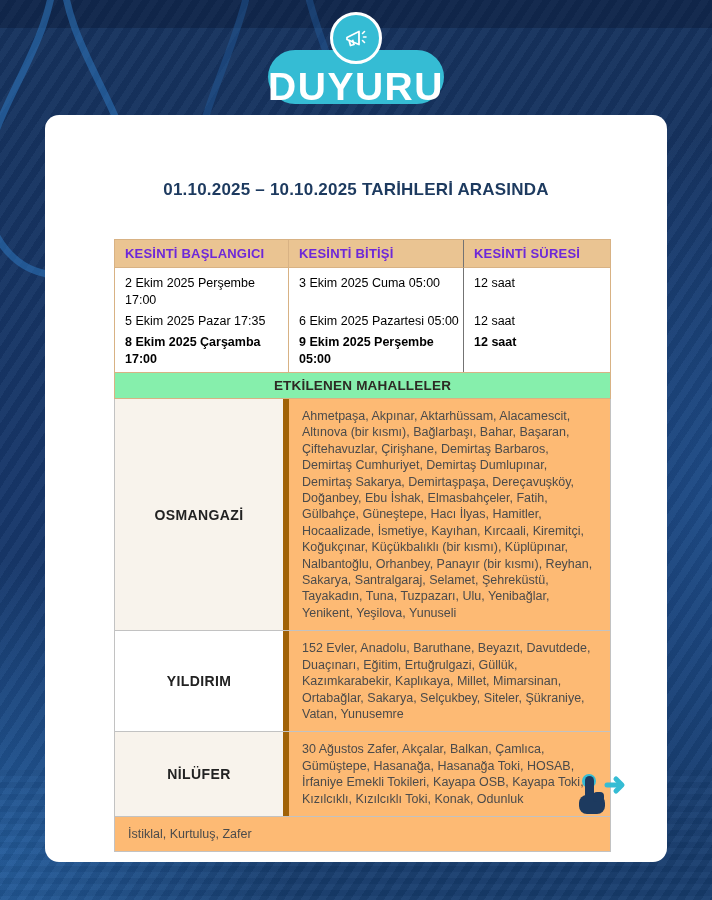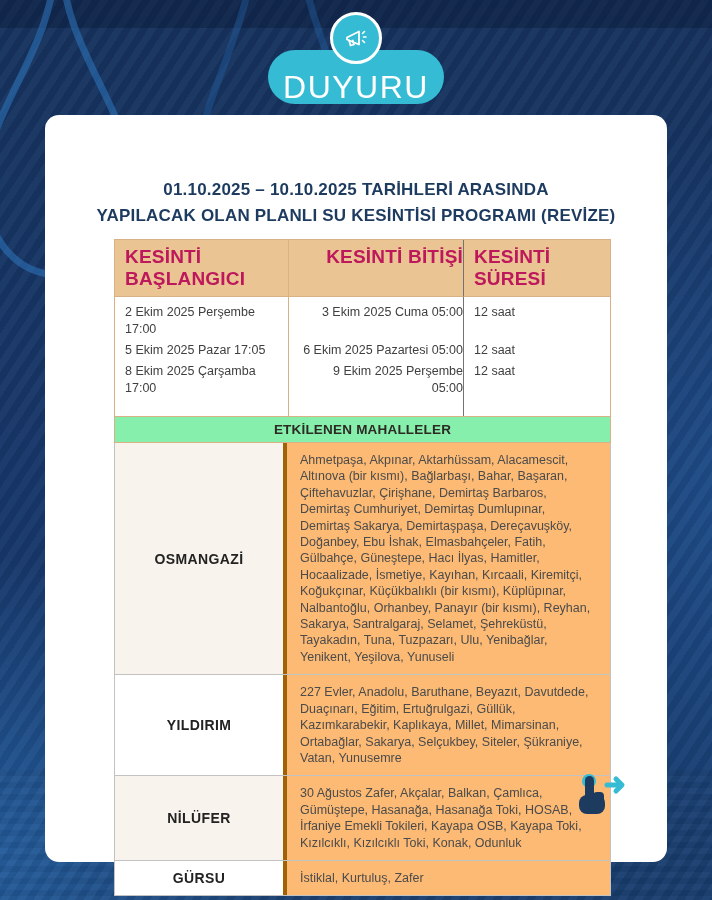--- a/index.html
+++ b/index.html
@@ -27,21 +27,21 @@
   .drops-decor{position:absolute;top:-10px;left:-20px;pointer-events:none;}
 
   
   .badge-wrap{position:absolute;top:0;left:0;right:0;display:flex;flex-direction:column;align-items:center;}
   .badge-pill{
     margin-top:50px;width:176px;height:54px;border-radius:27px;
     display:flex;align-items:center;justify-content:center;
     position:relative;z-index:2;
   }
   .badge-pill span{
-    color:#fff;font-size:32px;font-weight:400;letter-spacing:1.5px;margin-top:20px;
+    color:#fff;font-size:39px;font-weight:700;letter-spacing:1.5px;margin-top:20px;
   }
   .badge-circle{
     position:absolute;top:12px;left:50%;transform:translateX(-50%);
     width:46px;height:46px;border-radius:50%;
     border:3px solid #fff;z-index:3;
     display:flex;align-items:center;justify-content:center;
   }
 
   
   .card{
@@ -53,43 +53,43 @@
     color:#1d3a5f;font-weight:800;font-size:17px;line-height:1.55;letter-spacing:.2px;
   }
 
   
   .tbl{position:absolute;left:69px;top:124px;width:497px;font-size:12.5px;}
   .sched{
     display:grid;grid-template-columns:173px 175px 1fr;
     border:1px solid #d8b284;background:#fff;
   }
   .sched .h{
-    background:#eac492;color:#be185d;font-weight:800;font-size:19px;
+    background:#eac492;color:#6d28d9;font-weight:800;font-size:13px;
     padding:6px 0 6px 10px;letter-spacing:.2px;border-bottom:1px solid #d8b284;
   }
   .sched .c{
-    color:#404040;padding:2px 0 2px 10px;line-height:17px;background:#fff;
+    color:#000000;padding:2px 0 2px 10px;line-height:17px;background:#fff;
   }
-  .sched .col2{border-left:1px solid #d8b284;text-align:right;}
+  .sched .col2{border-left:1px solid #d8b284;}
   .sched .col3{border-left:1px solid #737373;}
   .sched .rfirst{padding-top:7px;}
-  .sched .rlast{padding-bottom:19px;}
+  .sched .rlast{padding-bottom:4px;font-weight:bold;}
 
   .mah-head{
     border:1px solid #d8b284;border-top:none;
     background:#86efac;color:#2d2a24;font-weight:800;font-size:13.5px;
     text-align:center;padding:5px 0;letter-spacing:.2px;
   }
   .districts{border:1px solid #c2c2c2;border-top:none;}
   .district{display:flex;border-top:1px solid #c2c2c2;}
   .district:first-child{border-top:none;}
   .d-name{
     width:168px;flex:none;display:flex;align-items:center;justify-content:center;
     color:#222;font-weight:800;font-size:14px;letter-spacing:.4px;
-    border-right:4px solid #a16207;background:#fff;
+    border-right:6px solid #a16207;background:#fff;
   }
   .district:nth-child(odd) .d-name{background:#f8f3ec;}
   .d-areas{
     flex:1;color:#4b4b4b;padding:9px 14px 9px 13px;line-height:16.4px;background:#fdba74;
   }
 
   .swipe{position:absolute;right:40px;bottom:34px;}
 </style>
 </head>
 <body>
@@ -99,59 +99,57 @@
 <div class="topband"></div>
 
 <svg class="drops-decor" width="360" height="420" viewBox="0 0 360 420" fill="none">
   <path d="M75 -30 C75 60 5 120 5 195 C5 250 38 285 80 285 C122 285 152 250 152 195 C152 120 82 60 82 -30" stroke="#2d77bd" stroke-width="7" opacity="0.55"></path>
   <path d="M275 -60 C275 40 215 110 215 190 C215 250 252 290 300 290 C348 290 380 250 380 190 C380 110 320 40 320 -60" stroke="#235e9e" stroke-width="7" opacity="0.45"></path>
 </svg>
 
 <div class="card">
   <div class="title">
     <span>01.10.2025 – 10.10.2025 TARİHLERİ ARASINDA</span><br>
-    <span>YAPILACAK OLAN PLANLI SU KESİNTİSİ PROGRAMI (REVİZE)</span>
   </div>
 
   <div class="tbl">
     <div class="sched">
       <div class="h">KESİNTİ BAŞLANGICI</div>
       <div class="h col2">KESİNTİ BİTİŞİ</div>
       <div class="h col3">KESİNTİ SÜRESİ</div>
 
       <div class="c rfirst">2 Ekim 2025 Perşembe 17:00</div>
       <div class="c col2 rfirst">3 Ekim 2025 Cuma 05:00</div>
       <div class="c col3 rfirst">12 saat</div>
 
-      <div class="c">5 Ekim 2025 Pazar 17:05</div>
+      <div class="c">5 Ekim 2025 Pazar 17:35</div>
       <div class="c col2">6 Ekim 2025 Pazartesi 05:00</div>
       <div class="c col3">12 saat</div>
 
       <div class="c rlast">8 Ekim 2025 Çarşamba 17:00</div>
       <div class="c col2 rlast">9 Ekim 2025 Perşembe 05:00</div>
       <div class="c col3 rlast">12 saat</div>
     </div>
 
     <div class="mah-head">ETKİLENEN MAHALLELER</div>
 
     <div class="districts">
       <div class="district">
         <div class="d-name">OSMANGAZİ</div>
         <div class="d-areas">Ahmetpaşa, Akpınar, Aktarhüssam, Alacamescit, Altınova (bir kısmı), Bağlarbaşı, Bahar, Başaran, Çiftehavuzlar, Çirişhane, Demirtaş Barbaros, Demirtaş Cumhuriyet, Demirtaş Dumlupınar, Demirtaş Sakarya, Demirtaşpaşa, Dereçavuşköy, Doğanbey, Ebu İshak, Elmasbahçeler, Fatih, Gülbahçe, Güneştepe, Hacı İlyas, Hamitler, Hocaalizade, İsmetiye, Kayıhan, Kırcaali, Kiremitçi, Koğukçınar, Küçükbalıklı (bir kısmı), Küplüpınar, Nalbantoğlu, Orhanbey, Panayır (bir kısmı), Reyhan, Sakarya, Santralgaraj, Selamet, Şehreküstü, Tayakadın, Tuna, Tuzpazarı, Ulu, Yenibağlar, Yenikent, Yeşilova, Yunuseli</div>
       </div>
       <div class="district">
         <div class="d-name">YILDIRIM</div>
-        <div class="d-areas">227 Evler, Anadolu, Baruthane, Beyazıt, Davutdede, Duaçınarı, Eğitim, Ertuğrulgazi, Güllük, Kazımkarabekir, Kaplıkaya, Millet, Mimarsinan, Ortabağlar, Sakarya, Selçukbey, Siteler, Şükraniye, Vatan, Yunusemre</div>
+        <div class="d-areas">152 Evler, Anadolu, Baruthane, Beyazıt, Davutdede, Duaçınarı, Eğitim, Ertuğrulgazi, Güllük, Kazımkarabekir, Kaplıkaya, Millet, Mimarsinan, Ortabağlar, Sakarya, Selçukbey, Siteler, Şükraniye, Vatan, Yunusemre</div>
       </div>
       <div class="district">
         <div class="d-name">NİLÜFER</div>
         <div class="d-areas">30 Ağustos Zafer, Akçalar, Balkan, Çamlıca, Gümüştepe, Hasanağa, Hasanağa Toki, HOSAB, İrfaniye Emekli Tokileri, Kayapa OSB, Kayapa Toki, Kızılcıklı, Kızılcıklı Toki, Konak, Odunluk</div>
       </div>
       <div class="district">
-        <div class="d-name">GÜRSU</div>
         <div class="d-areas">İstiklal, Kurtuluş, Zafer</div>
       </div>
     </div>
   </div>
 
   <svg class="swipe" width="56" height="60" viewBox="0 0 56 60">
     <circle cx="18" cy="13" r="7" fill="#35bcd4"></circle>
     <rect x="14" y="8" width="9" height="26" rx="4.5" fill="#1d3a5f"></rect>
     <rect x="8" y="27" width="26" height="19" rx="8" fill="#1d3a5f"></rect>
     <rect x="22" y="24" width="11" height="10" rx="4" fill="#1d3a5f"></rect>

